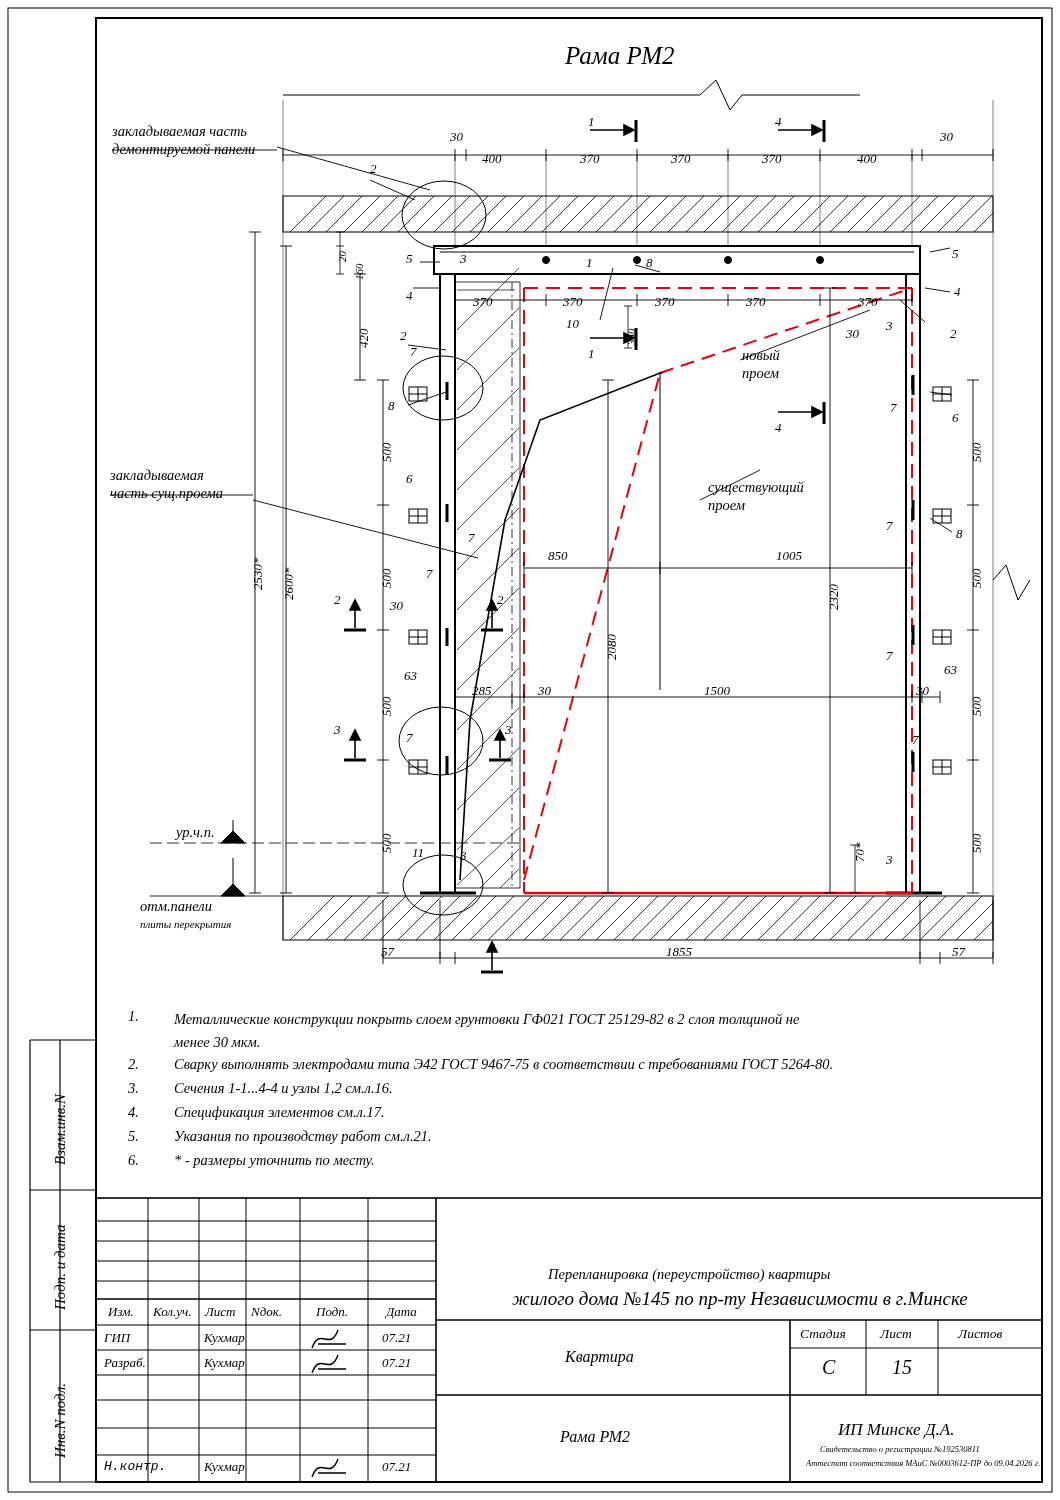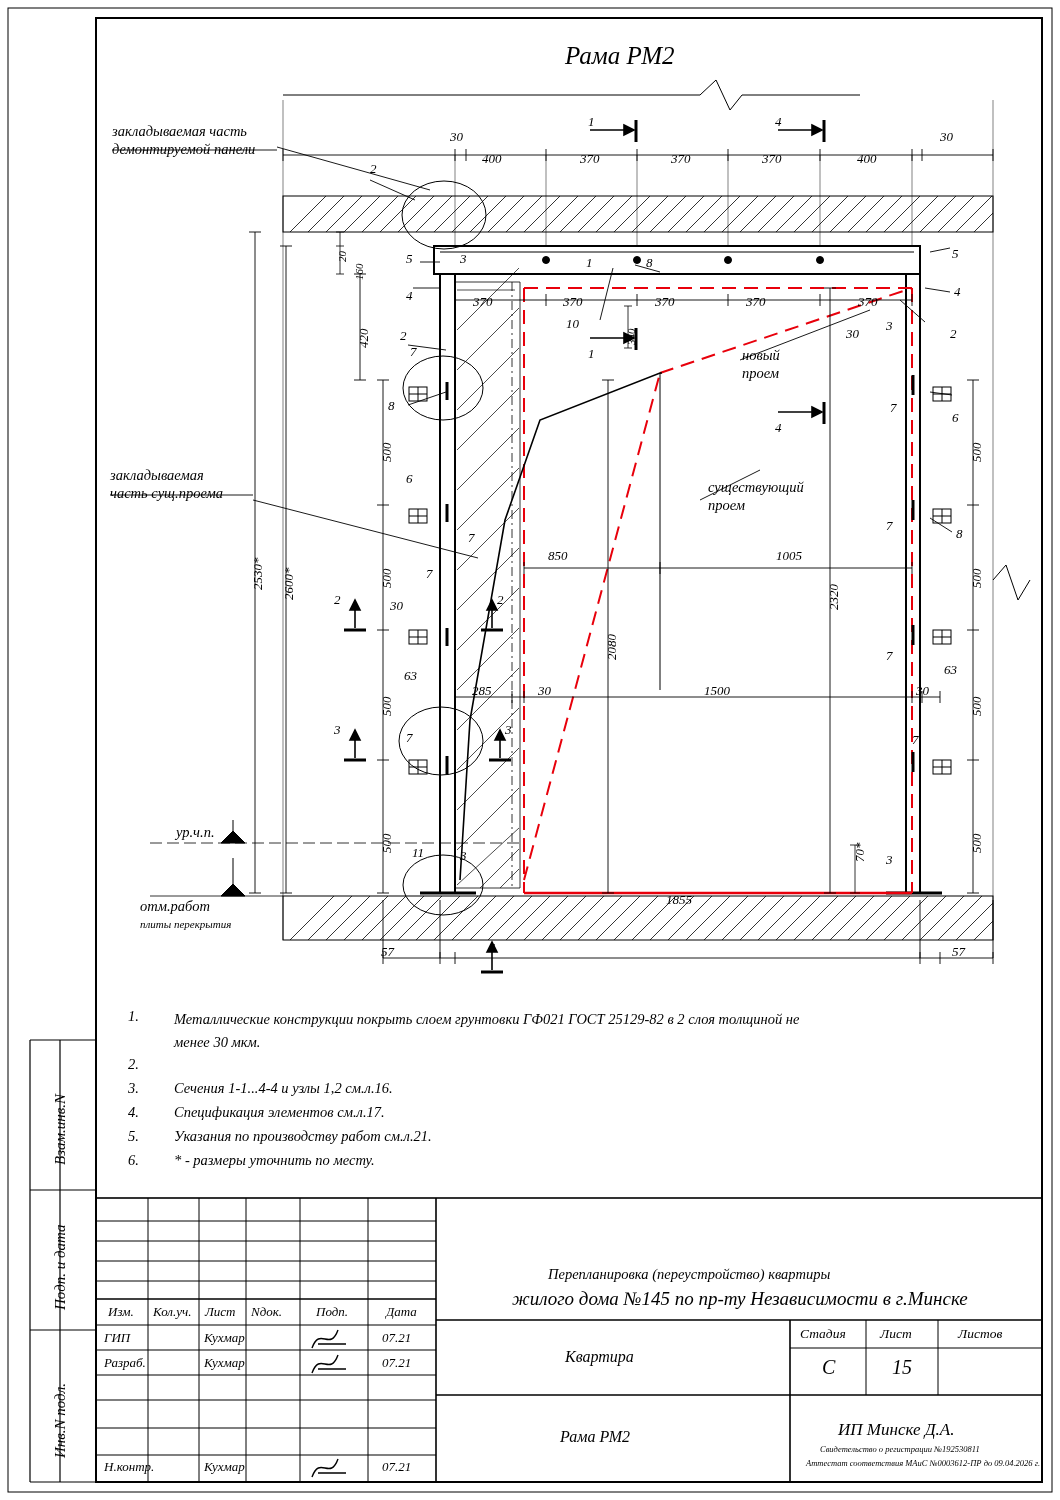--- a/index.html
+++ b/index.html
@@ -445,39 +445,39 @@
 
 <div class="txt note" style="left:112px;top:122px;line-height:18px;"><span style="white-space:pre-line;">закладываемая часть
 демонтируемой панели</span></div>
 <div class="txt note" style="left:110px;top:466px;line-height:18px;"><span style="white-space:pre-line;">закладываемая
 часть сущ.проема</span></div>
 <div class="txt note" style="left:742px;top:346px;line-height:18px;"><span style="white-space:pre-line;">новый
 проем</span></div>
 <div class="txt note" style="left:708px;top:478px;line-height:18px;"><span style="white-space:pre-line;">существующий
 проем</span></div>
 <div class="txt note" style="left:160px;top:824px;margin-left:16px;">ур.ч.п.</div>
-<div class="txt note" style="left:140px;top:898px;">отм.работ</div>
+<div class="txt note" style="left:140px;top:898px;">отм.панели</div>
 <div class="txt sm" style="left:140px;top:918px;">плиты перекрытия</div>
 
 <div class="txt dim" style="left:450px;top:129px;">30</div>
 <div class="txt dim" style="left:482px;top:151px;">400</div>
 <div class="txt dim" style="left:580px;top:151px;">370</div>
 <div class="txt dim" style="left:671px;top:151px;">370</div>
 <div class="txt dim" style="left:762px;top:151px;">370</div>
 <div class="txt dim" style="left:857px;top:151px;">400</div>
 <div class="txt dim" style="left:940px;top:129px;">30</div>
 
 <div class="txt dim" style="left:473px;top:294px;">370</div>
 <div class="txt dim" style="left:563px;top:294px;">370</div>
 <div class="txt dim" style="left:655px;top:294px;">370</div>
 <div class="txt dim" style="left:746px;top:294px;">370</div>
 <div class="txt dim" style="left:858px;top:294px;">370</div>
 
 <div class="txt dim" style="left:381px;top:944px;">57</div>
-<div class="txt dim" style="left:666px;top:892px;">1855</div>
+<div class="txt dim" style="left:666px;top:944px;">1855</div>
 <div class="txt dim" style="left:952px;top:944px;">57</div>
 
 <div class="txt dim vert" style="left:250px;top:590px;">2530*</div>
 <div class="txt dim vert" style="left:281px;top:600px;">2600*</div>
 <div class="txt dim vert" style="left:356px;top:348px;">420</div>
 <div class="txt dim vert" style="left:379px;top:462px;">500</div>
 <div class="txt dim vert" style="left:379px;top:588px;">500</div>
 <div class="txt dim vert" style="left:379px;top:716px;">500</div>
 <div class="txt dim vert" style="left:379px;top:853px;">500</div>
 <div class="txt sm vert" style="left:336px;top:262px;">20</div>
@@ -542,20 +542,21 @@
 <div class="txt dim" style="left:490px;top:940px;">1</div>
 
 <div class="abs" style="left:128px;top:1008px;width:880px;">
   <div style="position:relative;height:26px;">
     <span class="txt note" style="left:0;top:0;">1.</span>
     <span class="txt note" style="left:46px;top:0;line-height:23px;white-space:pre-line;">Металлические конструкции покрыть слоем грунтовки ГФ021 ГОСТ 25129-82 в 2 слоя толщиной не
 менее 30 мкм.</span>
   </div>
   <div style="position:relative;height:24px;margin-top:22px;">
     <span class="txt note" style="left:0;top:0;">2.</span>
+    <span class="txt note" style="left:46px;top:0;">Сварку выполнять электродами типа Э42 ГОСТ 9467-75 в соответствии с требованиями ГОСТ 5264-80.</span>
   </div>
   <div style="position:relative;height:24px;">
     <span class="txt note" style="left:0;top:0;">3.</span>
     <span class="txt note" style="left:46px;top:0;">Сечения 1-1...4-4 и узлы 1,2 см.л.16.</span>
   </div>
   <div style="position:relative;height:24px;">
     <span class="txt note" style="left:0;top:0;">4.</span>
     <span class="txt note" style="left:46px;top:0;">Спецификация элементов см.л.17.</span>
   </div>
   <div style="position:relative;height:24px;">
@@ -617,21 +618,21 @@
 <div class="txt tb" style="left:386px;top:1304px;">Дата</div>
 
 <div class="txt tb" style="left:104px;top:1330px;">ГИП</div>
 <div class="txt tb" style="left:204px;top:1330px;">Кухмар</div>
 <div class="txt tb" style="left:382px;top:1330px;">07.21</div>
 
 <div class="txt tb" style="left:104px;top:1355px;">Разраб.</div>
 <div class="txt tb" style="left:204px;top:1355px;">Кухмар</div>
 <div class="txt tb" style="left:382px;top:1355px;">07.21</div>
 
-<div class="txt tb" style="left:104px;top:1459px;">Н.контр.</div>
+<div class="txt tb" style="left:104px;top:1459px;font-family:Liberation Mono, monospace;">Н.контр.</div>
 <div class="txt tb" style="left:204px;top:1459px;">Кухмар</div>
 <div class="txt tb" style="left:382px;top:1459px;">07.21</div>
 
 <svg width="1060" height="1500" style="pointer-events:none;">
   <g stroke="#000" fill="none" stroke-width="1.4">
     <path d="M312 1348 C320 1326, 330 1352, 338 1330 M318 1344 L346 1344"></path>
     <path d="M312 1373 C320 1351, 330 1377, 338 1355 M318 1369 L346 1369"></path>
     <path d="M312 1477 C320 1455, 330 1481, 338 1459 M318 1473 L346 1473"></path>
   </g>
 </svg>

